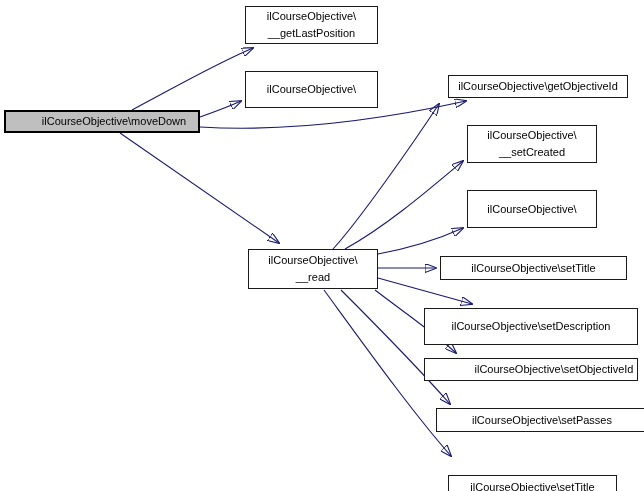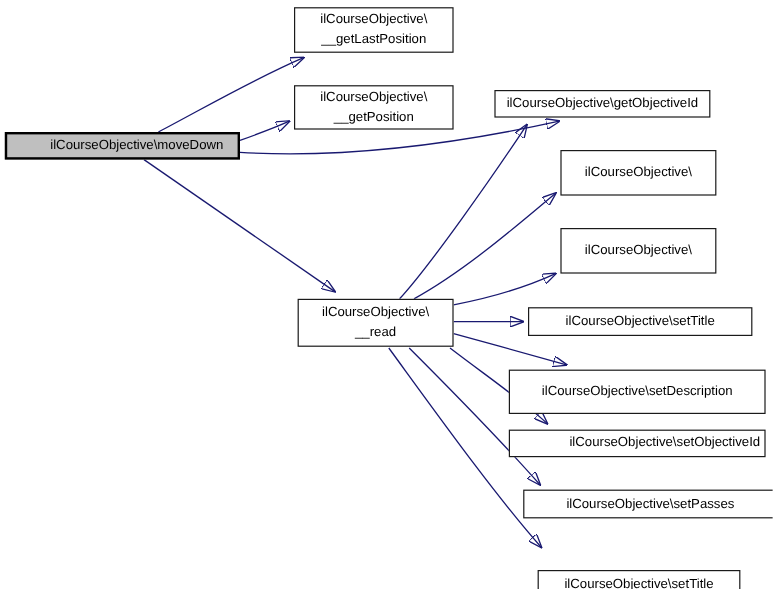--- a/index.html
+++ b/index.html
@@ -17,21 +17,21 @@
     font-size:11px; line-height:17px; text-align:center; white-space:nowrap;
     cursor:pointer;
   }
   .node.root {
     background:#bfbfbf; border:2px solid #000000; cursor:default;padding-left:24px;
   }
   
   #n-movedown        { left:4px;   top:110px; width:196px; height:23px; }
   #n-getlastposition { left:245px; top:6px;   width:133px; height:38px; }
   #n-getposition     { left:245px; top:71px;  width:133px; height:37px; }
-  #n-getobjectiveid  { left:412px; top:75px;  width:180px; height:23px; }
+  #n-getobjectiveid  { left:448px; top:75px;  width:180px; height:23px; }
   #n-read            { left:248px; top:249px; width:130px; height:40px; }
   #n-setcreated      { left:467px; top:125px; width:130px; height:38px; }
   #n-setposition     { left:467px; top:190px; width:130px; height:38px; }
   #n-setactive       { left:440px; top:256px; width:187px; height:24px; }
   #n-setdescription  { left:424px; top:308px; width:214px; height:37px; }
   #n-setobjectiveid2 { left:424px; top:358px; width:214px; height:23px;padding-left:46px; }
   #n-setpasses       { left:436px; top:408px; width:212px; height:24px; }
   #n-settitle        { left:448px; top:459px; width:169px; height:24px;margin-top:16px; }
 </style>
 </head>
@@ -63,34 +63,34 @@
     <span>ilCourseObjective\moveDown</span>
   </div>
 
   <div class="node" id="n-getlastposition">
     <span>ilCourseObjective\</span>
     <span>__getLastPosition</span>
   </div>
 
   <div class="node" id="n-getposition">
     <span>ilCourseObjective\</span>
-    <span>__getPosition</span>
   </div>
 
   <div class="node" id="n-getobjectiveid">
     <span>ilCourseObjective\getObjectiveId</span>
   </div>
 
   <div class="node" id="n-read">
     <span>ilCourseObjective\</span>
     <span>__read</span>
   </div>
 
   <div class="node" id="n-setcreated">
     <span>ilCourseObjective\</span>
+    <span>__setCreated</span>
   </div>
 
   <div class="node" id="n-setposition">
     <span>ilCourseObjective\</span>
   </div>
 
   <div class="node" id="n-setactive">
     <span>ilCourseObjective\setTitle</span>
   </div>
 

